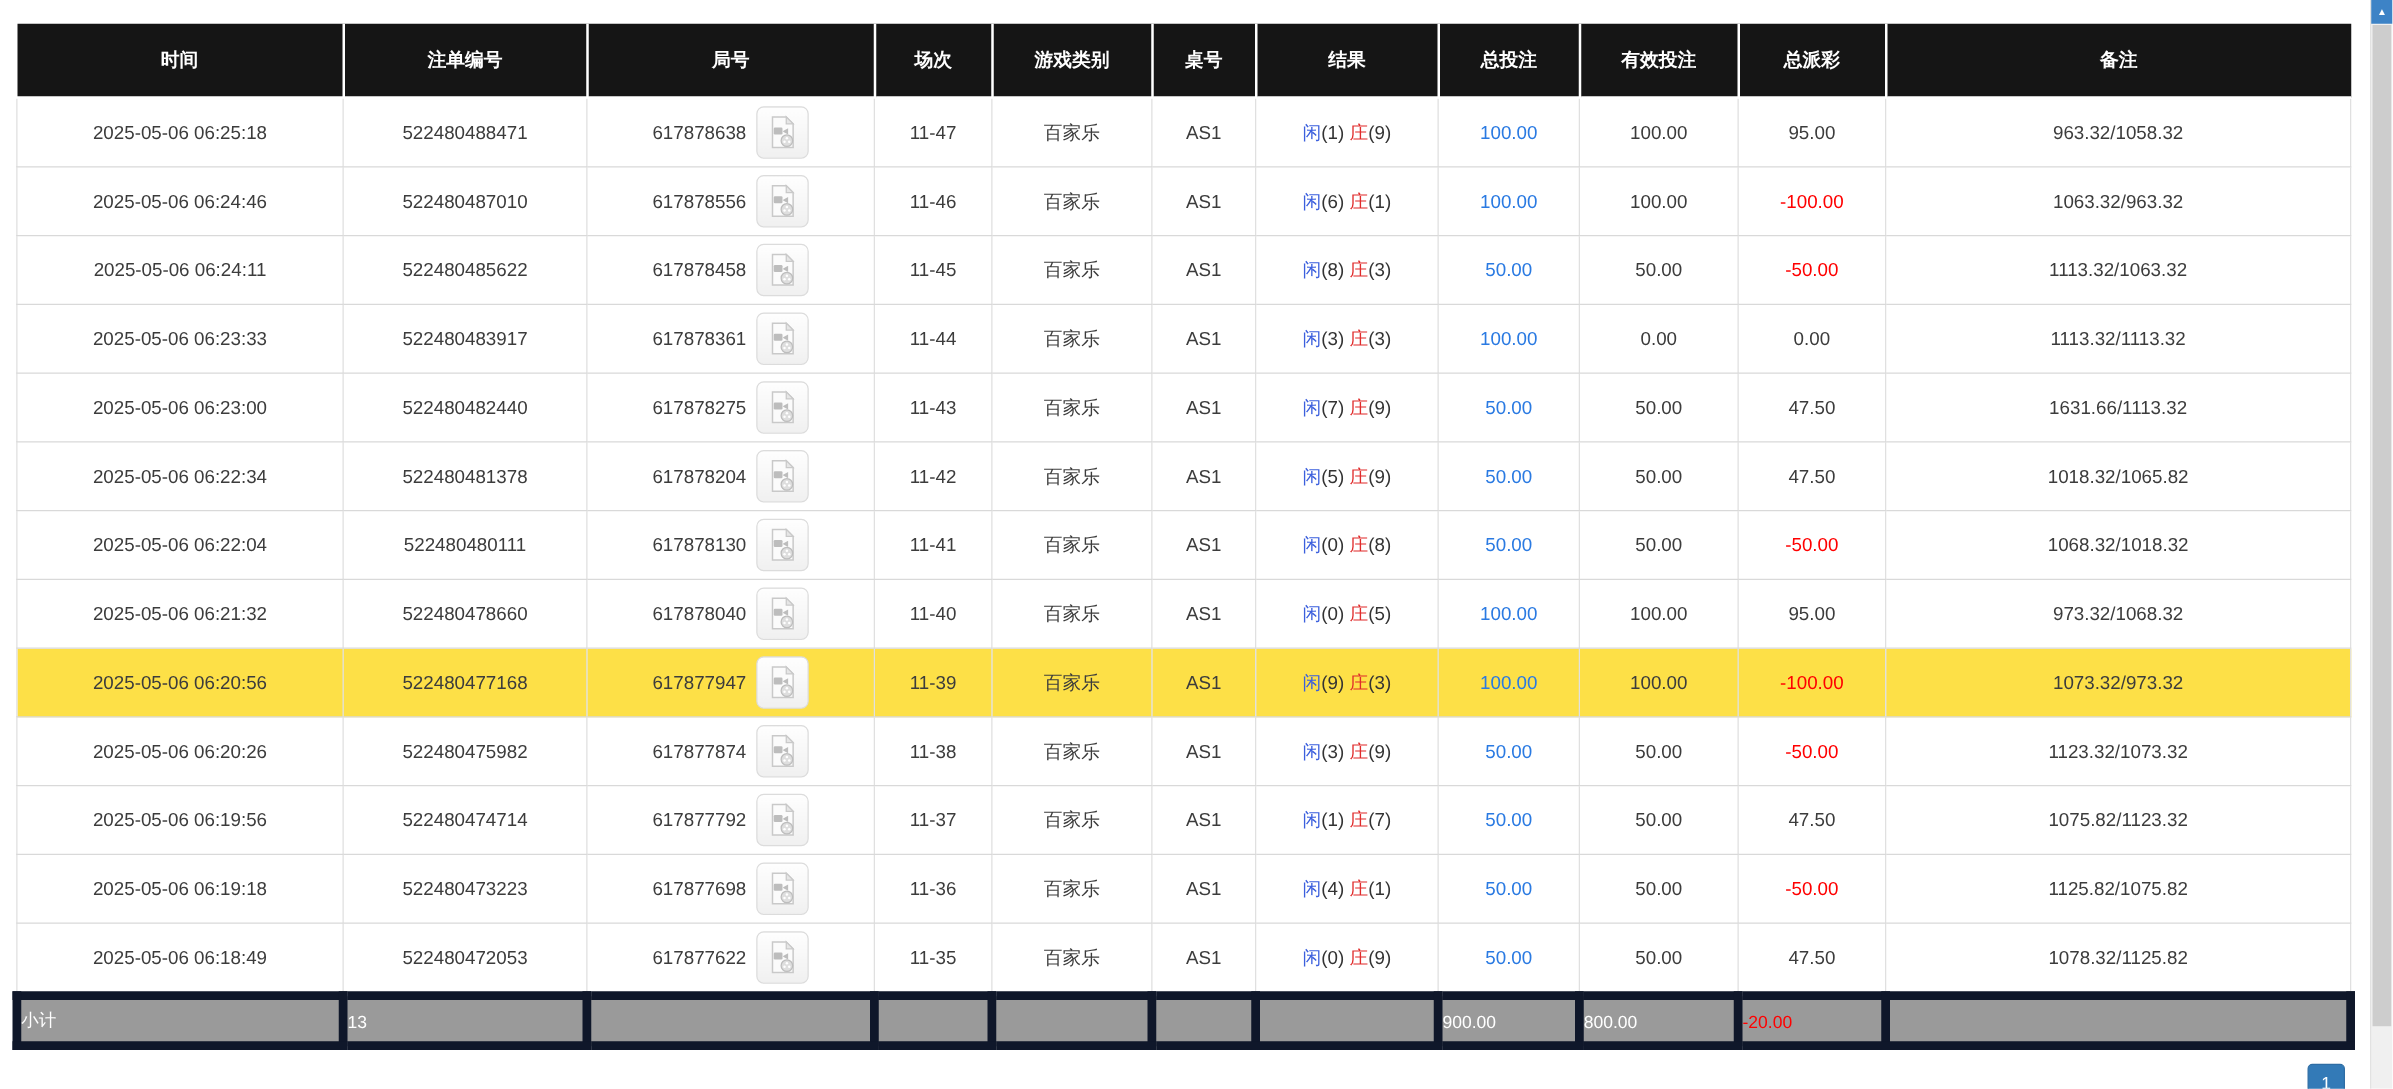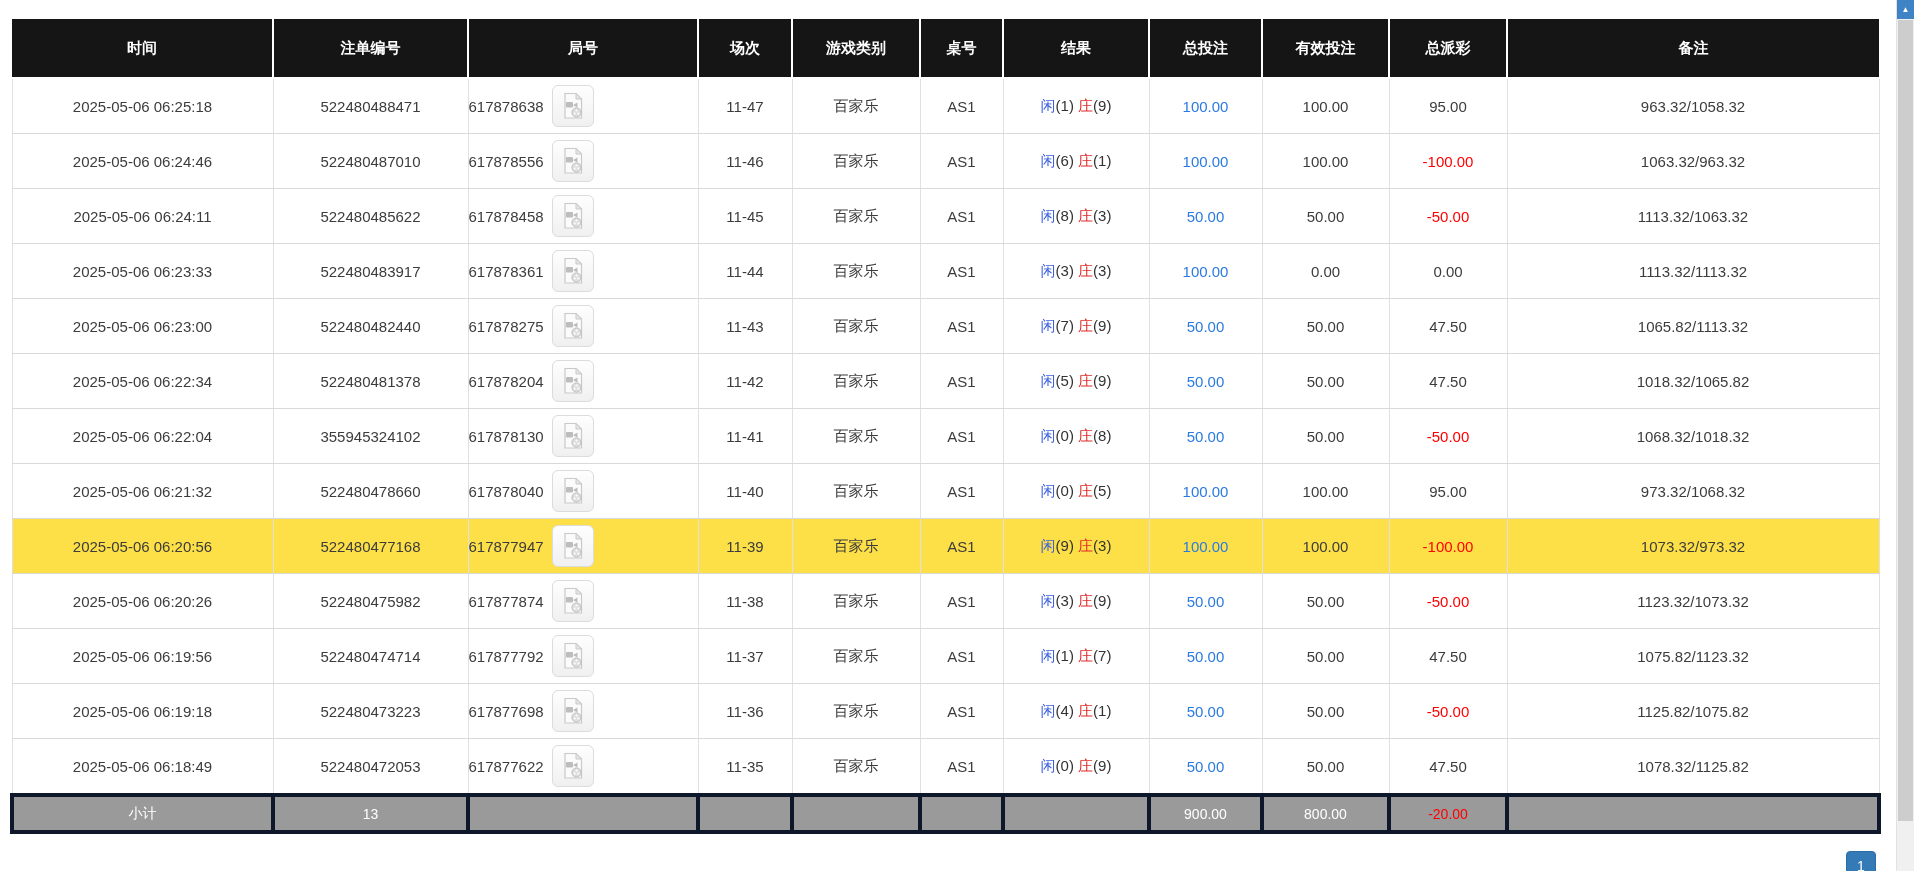--- a/index.html
+++ b/index.html
@@ -5,31 +5,31 @@
   html,body{margin:0;padding:0;width:1914px;height:871px;overflow:hidden;background:#fff;
     font-family:"Liberation Sans",sans-serif;position:relative;}
   .table-wrap{position:absolute;left:10px;top:19px;width:1867px;}
   table{border-collapse:collapse;width:100%;table-layout:fixed;}
   thead th{background:#151515;color:#fff;font-weight:bold;font-size:15px;height:34px;
     border-right:2px solid #fff;border-bottom:2px solid #fff;text-align:center;padding:12px;}
   thead th:last-child{border-right:none;}
   tbody td{border:1px solid #e0e0e0;border-bottom:1px solid #d9d9d9;height:54px;text-align:center;
     font-size:15px;color:#3c3c3c;padding:0;background:#fff;}
   tbody tr.highlight td{background:#fde047;}
-  .round-flex{display:flex;align-items:center;justify-content:flex-start;gap:8px;}
+  .round-flex{display:flex;align-items:center;justify-content:center;gap:8px;}
   .video-btn{width:42px;height:42px;border:1px solid #dcdcdc;border-radius:6px;
     background:linear-gradient(#fefefe,#f0f0f0);display:inline-flex;align-items:center;
     justify-content:center;cursor:pointer;padding:0;}
   .player{color:#3b5fdd;}
   .banker{color:#e02b2b;}
   .pts{color:#333;}
   .bet-link{color:#2a7ae2;cursor:pointer;}
   .neg{color:#ff0000 !important;margin-left:24px;}
-  tfoot td{background:#9a9a9a;color:#fff;height:33px;border:4px solid #0f172a;font-size:14px;
-    text-align:center;padding:0;}
+  tfoot td{background:#9a9a9a;color:#fff;height:33px;border:7px solid #0f172a;font-size:14px;
+    text-align:left;padding:0;}
   .pagination{position:absolute;top:851px;left:1846px;}
   .page-btn{width:30px;height:30px;background:#337ab7;border:1px solid #2e6da4;border-radius:4px;
     color:#fff;font-size:14px;font-family:"Liberation Sans",sans-serif;cursor:pointer;}
   .scrollbar{position:absolute;right:0;top:0;width:17px;height:871px;background:#f0f0f0;
     border-left:1px solid #e2e2e2;}
   .scroll-up{position:absolute;top:0;left:0;width:17px;height:19px;background:#3d83c6;color:#fff;
     font-size:8px;display:flex;align-items:center;justify-content:center;cursor:pointer;}
   .scroll-thumb{position:absolute;top:20px;left:1px;width:15px;height:801px;background:#cdcdcd;
     cursor:pointer;}
 </style>
@@ -228,21 +228,21 @@
     <td>11-43</td>
     <td>百家乐</td>
     <td>AS1</td>
     <td>
       <span class="player">闲</span><span class="pts">(7)</span>
       <span class="banker">庄</span><span class="pts">(9)</span>
     </td>
     <td class="bet-link">50.00</td>
     <td>50.00</td>
     <td class="payout">47.50</td>
-    <td>1065.82/1113.32</td>
+    <td>1631.66/1113.32</td>
   </tr>
         <tr>
     <td>2025-05-06 06:22:34</td>
     <td>522480481378</td>
     <td>
       <div class="round-flex">
         <span>617878204</span>
         <button class="video-btn">
           <span style="display:flex;">
             <svg width="24" height="28" viewBox="0 0 24 28">
@@ -266,21 +266,21 @@
       <span class="player">闲</span><span class="pts">(5)</span>
       <span class="banker">庄</span><span class="pts">(9)</span>
     </td>
     <td class="bet-link">50.00</td>
     <td>50.00</td>
     <td class="payout">47.50</td>
     <td>1018.32/1065.82</td>
   </tr>
         <tr>
     <td>2025-05-06 06:22:04</td>
-    <td>355945324102</td>
+    <td>522480480111</td>
     <td>
       <div class="round-flex">
         <span>617878130</span>
         <button class="video-btn">
           <span style="display:flex;">
             <svg width="24" height="28" viewBox="0 0 24 28">
               <path d="M4 1.5 h11 l5.5 5.5 v19 h-16.5 z" fill="#fbfbfb" stroke="#c9c9c9" stroke-width="1.2"></path>
               <path d="M15 1.5 l5.5 5.5 h-5.5 z" fill="#e6e6e6" stroke="#c9c9c9" stroke-width="1"></path>
               <rect x="5" y="10" width="7" height="5.5" rx="1" fill="#bdbdbd"></rect>
               <path d="M12.5 12.8 l4 -2.2 v5 l-4 -2.2 z" fill="#bdbdbd"></path>

